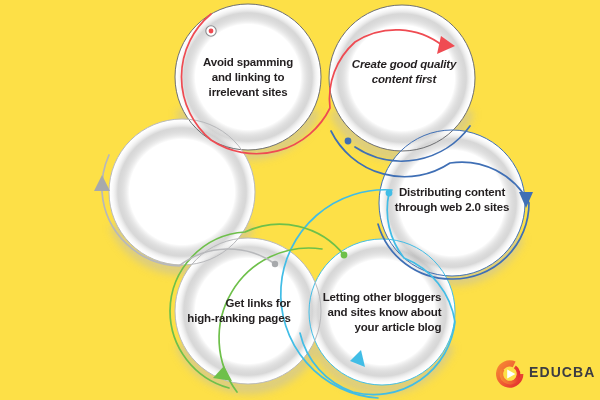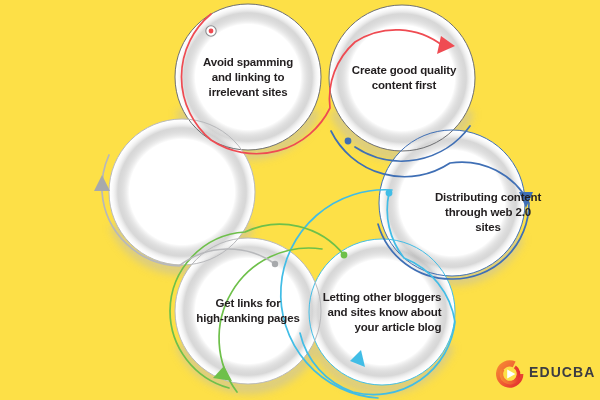--- a/index.html
+++ b/index.html
@@ -165,31 +165,31 @@
       <path d="M27.4 14 A13.7 13.7 0 1 1 19.6 1.6 L16.8 7.3 A7.5 7.5 0 1 0 21.1 14 Z" fill="url(#brandGrad)"></path>
       <circle cx="14" cy="14" r="8.6" fill="none" stroke="url(#brandGrad)" stroke-width="3.6" stroke-dasharray="40 14" transform="rotate(-56 14 14)"></circle>
       <polygon points="11.2,9.4 19.4,14 11.2,18.6" fill="#ffffff"></polygon>
     </g>
   </svg>
 
   <div class="node-label" style="left:248px; top:77px;">Avoid spamming
 and linking to
 irrelevant sites</div>
 
-  <div class="node-label" style="left:404px; top:78px;">Create good quality
+  <div class="node-label" style="left:404px; top:72px;font-style:italic;">Create good quality
 content first</div>
 
-  <div class="node-label" style="left:452px; top:212px;margin-left:36px;">Distributing content
+  <div class="node-label" style="left:452px; top:200px;">Distributing content
 through web 2.0 sites</div>
 
   <div class="node-label" style="left:382px; top:312px;text-align:right;">Letting other bloggers
 and sites know about
 your article blog</div>
 
-  <div class="node-label" style="left:248px; top:311px;">Get links for
+  <div class="node-label" style="left:239px; top:311px;text-align:right;">Get links for
 high-ranking pages</div>
 
 
   <div id="brand-logo">
     <div id="brand-mark"></div>
     <div id="brand-text">EDUCBA</div>
   </div>
 
 </div>
 

